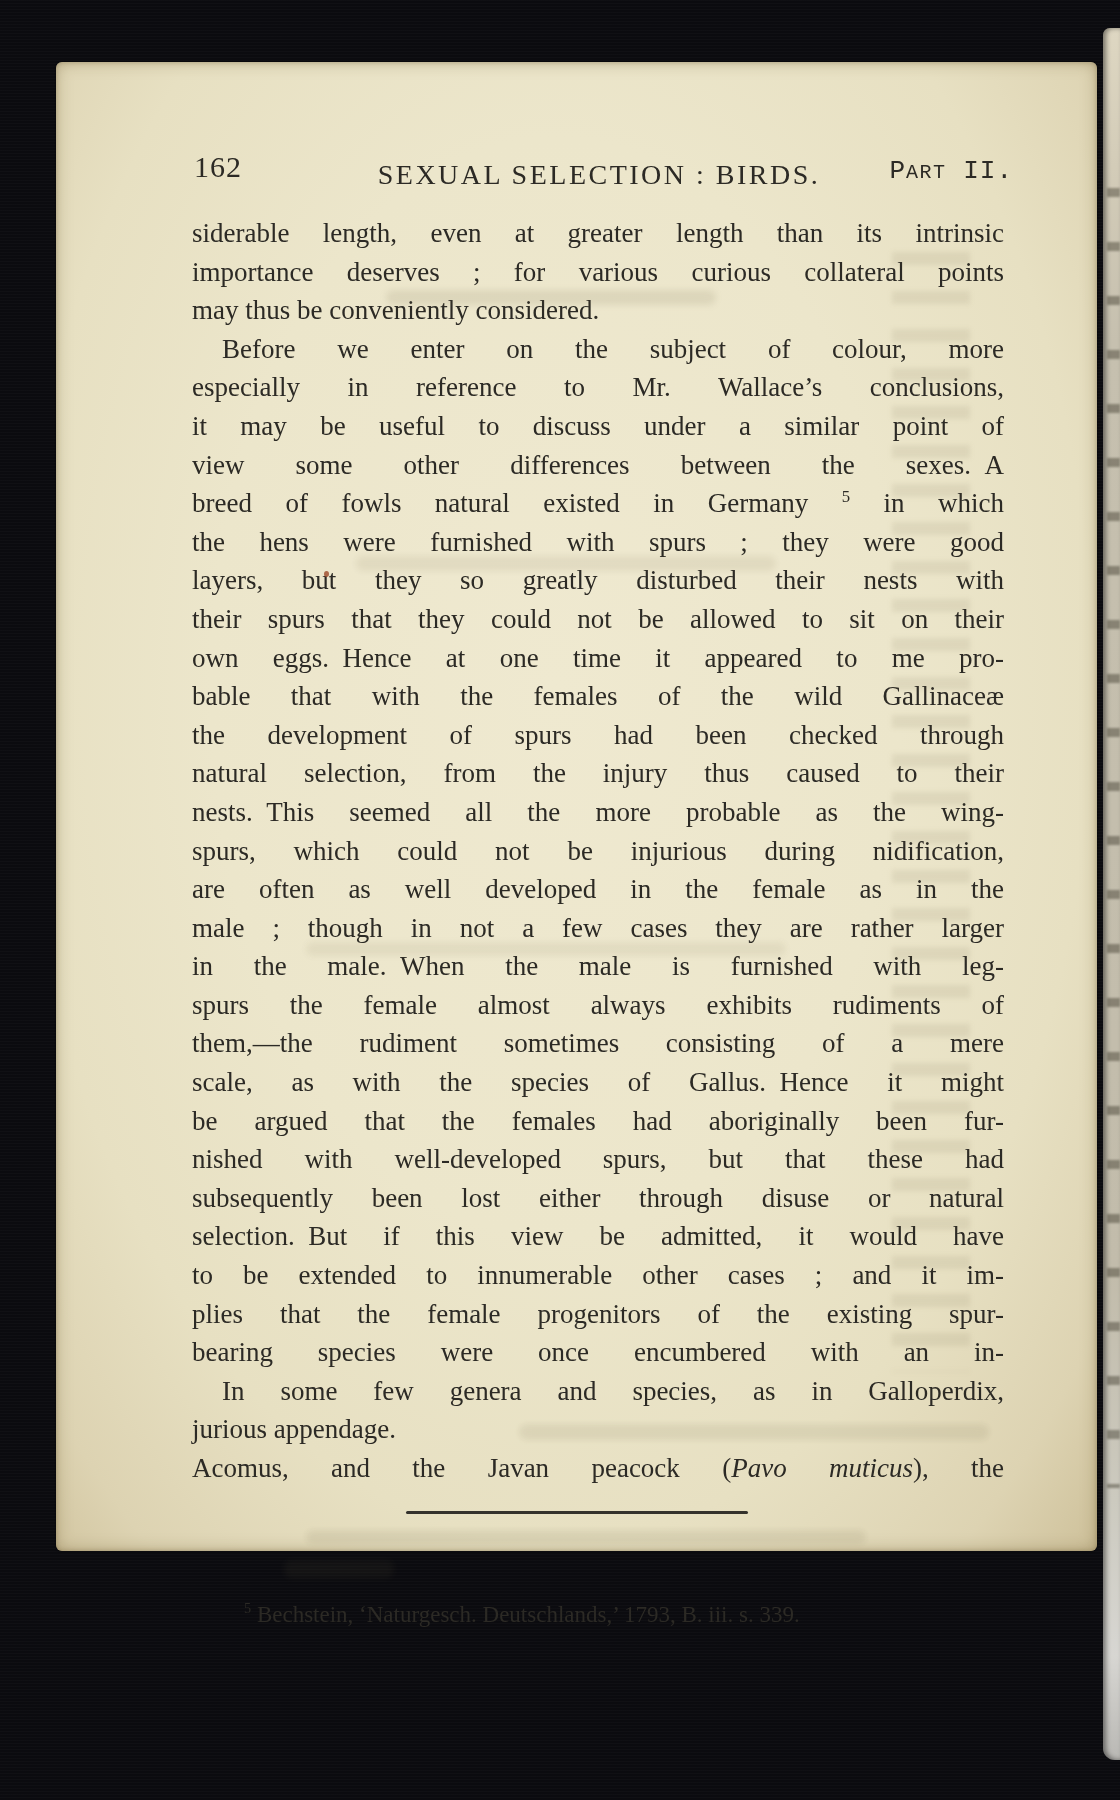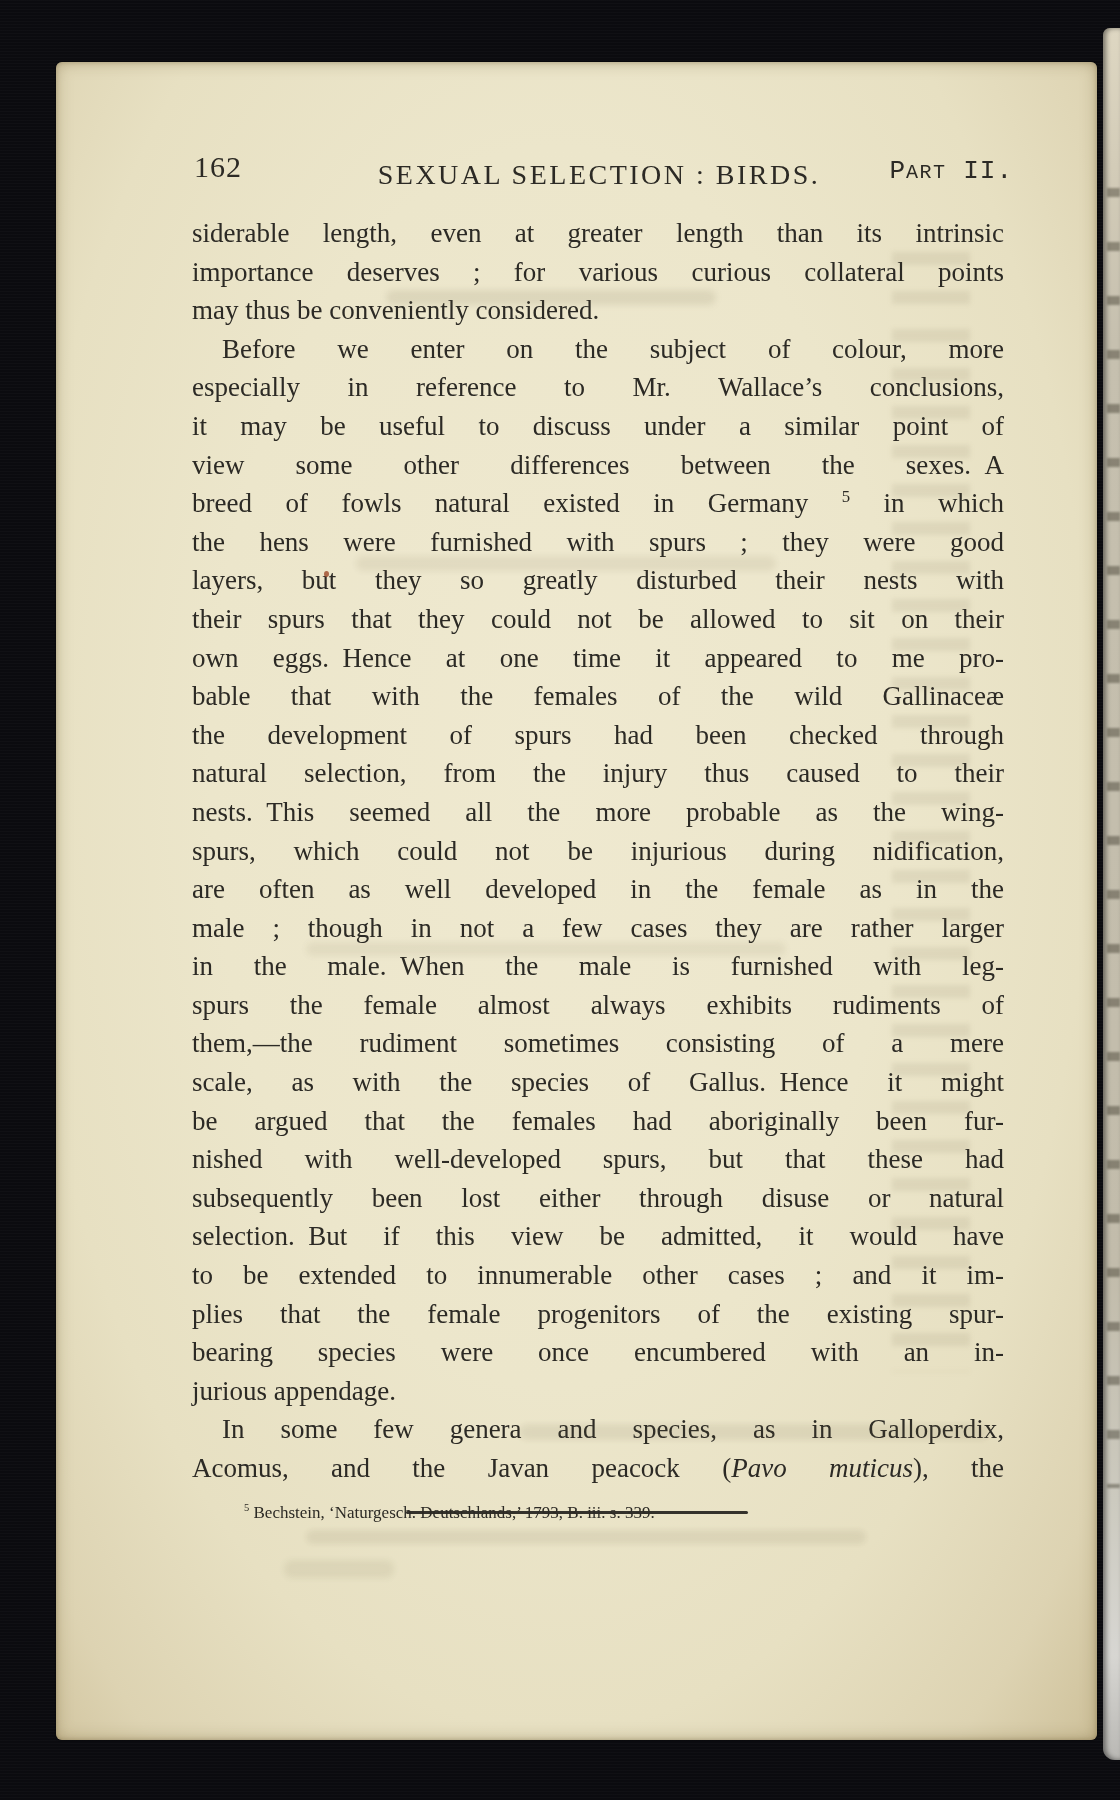--- a/index.html
+++ b/index.html
@@ -4,21 +4,21 @@
 <style>
   html,body{margin:0;padding:0;}
   body{
     width:1120px;height:1800px;position:relative;overflow:hidden;
     background:#0b0b0f;
     background-image:repeating-linear-gradient(to bottom,
       rgba(255,255,255,0.018) 0 1px, rgba(0,0,0,0) 1px 3px);
     font-family:"Liberation Serif","DejaVu Serif",serif;
   }
   .page{
-    position:absolute;left:56px;top:62px;width:1041px;height:1678px;
+    position:absolute;left:56px;top:62px;width:1041px;height:1489px;
     border-radius:6px;
     background:radial-gradient(ellipse at 48% 42%,
       #efe9d0 0%, #ece6cb 45%, #e7e0c2 70%, #ddd3b2 88%, #cfc29c 99%);
     box-shadow:inset 0 0 16px rgba(95,72,30,.34), inset 0 0 4px rgba(80,60,20,.28),
                0 0 2px rgba(0,0,0,.9);
     color:#2c2a25;
   }
   
   .pagenum{position:absolute;left:138px;top:88px;font-size:30px;letter-spacing:1px;}
   .runtitle{position:absolute;left:138px;top:97px;width:810px;text-align:center;
@@ -28,22 +28,22 @@
   
   .bodytext{position:absolute;left:136px;top:152px;width:812px;
     font-size:27px;line-height:38.6px;}
   .line{text-align:justify;text-align-last:justify;white-space:normal;}
   .line.noj{text-align-last:left;}
   .line.indent{text-indent:30px;}
   sup.fn{font-size:0.62em;vertical-align:super;line-height:0;}
   
   .fnrule{position:absolute;left:350px;top:1449px;width:342px;height:3px;
     background:#34322c;border-radius:2px;}
-  .footnote{position:absolute;left:136px;top:1436px;width:812px;
-    font-size:17px;line-height:30px;text-indent:52px;}
+  .footnote{position:absolute;left:136px;top:1538px;width:812px;
+    font-size:23px;line-height:30px;text-indent:52px;}
   
   .speck{position:absolute;left:268px;top:509px;width:5px;height:6px;
     border-radius:50%;background:#9c4a28;opacity:.8;}
   
   .ghost{position:absolute;background:rgba(110,100,68,.12);
     filter:blur(3px);border-radius:8px;}
   .ghostcol{position:absolute;left:836px;top:190px;width:78px;height:1120px;
     background:repeating-linear-gradient(to bottom,
       rgba(110,100,68,.10) 0 13px, rgba(0,0,0,0) 13px 38.6px);
     filter:blur(2.5px);}
@@ -97,22 +97,22 @@
     <div class="line">spurs the female almost always exhibits rudiments of</div>
     <div class="line">them,—the rudiment sometimes consisting of a mere</div>
     <div class="line">scale, as with the species of Gallus. Hence it might</div>
     <div class="line">be argued that the females had aboriginally been fur-</div>
     <div class="line">nished with well-developed spurs, but that these had</div>
     <div class="line">subsequently been lost either through disuse or natural</div>
     <div class="line">selection. But if this view be admitted, it would have</div>
     <div class="line">to be extended to innumerable other cases ; and it im-</div>
     <div class="line">plies that the female progenitors of the existing spur-</div>
     <div class="line">bearing species were once encumbered with an in-</div>
+    <div class="line indent">In some few genera and species, as in Galloperdix,</div>
     <div class="line noj">jurious appendage.</div>
-    <div class="line indent">In some few genera and species, as in Galloperdix,</div>
     <div class="line"><span>Acomus, and the Javan peacock (</span><i>Pavo muticus</i><span>), the</span></div>
   </div>
 
   <div class="fnrule"></div>
   <div class="footnote"><sup class="fn">5</sup><span> Bechstein, ‘Naturgesch. Deutschlands,’ 1793, B. iii. s. 339.</span></div>
 
   <div class="speck"></div>
   <div class="ghostcol"></div>
   <div class="ghost" style="left:330px;top:228px;width:330px;height:15px;"></div>
   <div class="ghost" style="left:300px;top:494px;width:420px;height:15px;opacity:.8;"></div>

